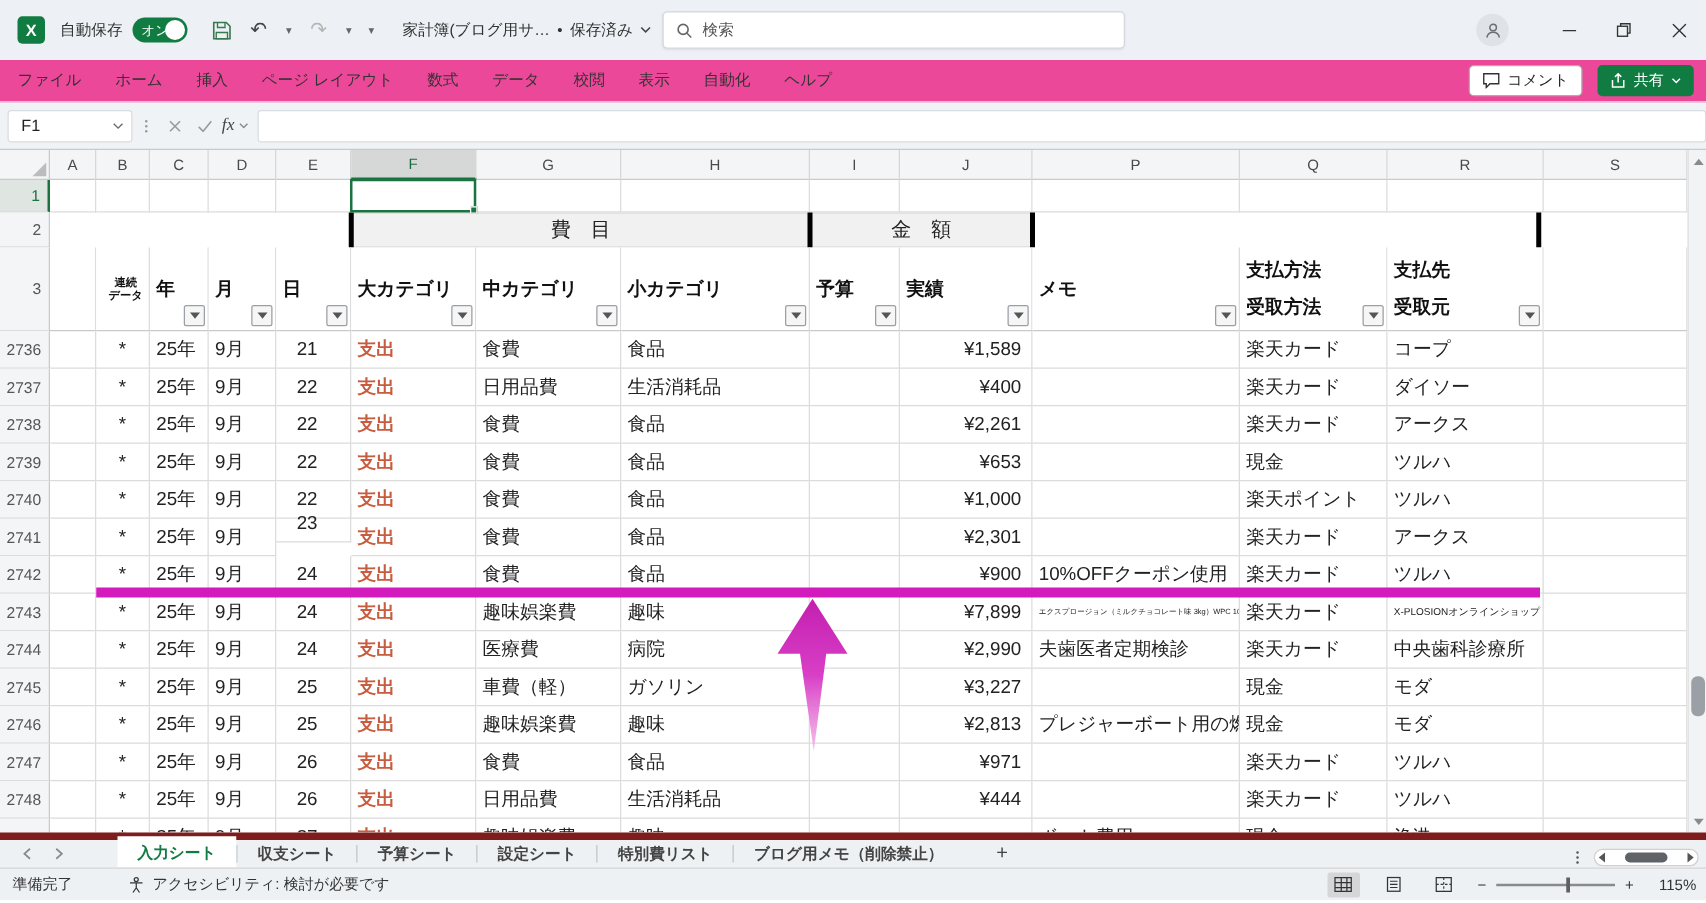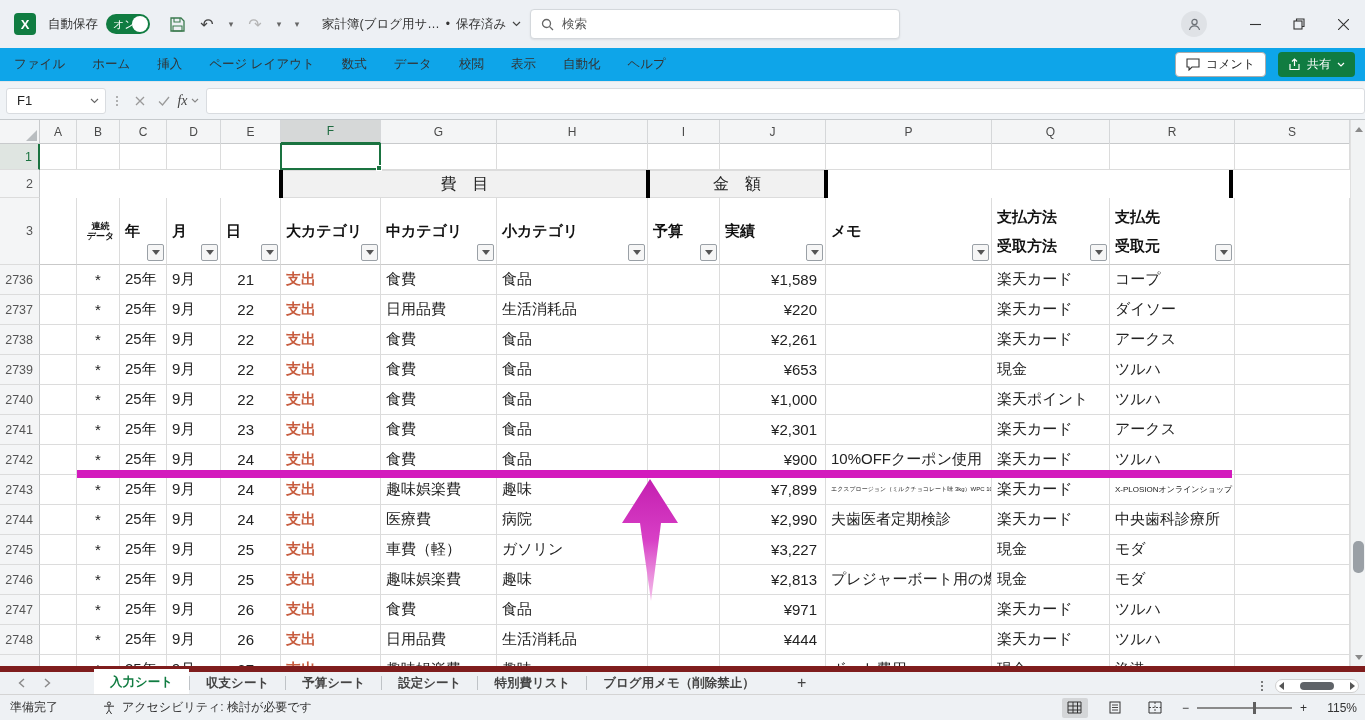--- a/index.html
+++ b/index.html
@@ -25,21 +25,21 @@
   .searchbox { position:absolute; left:530px; top:9px; width:370px; height:30px; background:#fff;
                border:1px solid #d4d8dc; border-radius:4px; box-shadow:0 1px 2px rgba(0,0,0,.08);
                display:flex; align-items:center; padding-left:10px; gap:8px; }
   .searchbox span { font-size:12.5px; color:#555; }
   .tb-right { position:absolute; right:0; top:0; height:48px; display:flex; align-items:center; }
   .avatar { width:26px; height:26px; border-radius:50%; background:#dfe2e6; display:flex; align-items:center;
             justify-content:center; margin-right:26px; }
   .winbtn { width:44px; height:48px; display:flex; align-items:center; justify-content:center; color:#333; }
 
   
-  .menubar { height:34px; background:#0ea5e9; display:flex; align-items:center; position:relative;
+  .menubar { height:34px; background:#ec4899; display:flex; align-items:center; position:relative;
              border-bottom:1px solid #e2e6ea; }
   .menu-tabs { display:flex; align-items:center; padding-left:14px; gap:27px; }
   .menu-tab { font-size:12.5px; color:#333; white-space:nowrap; cursor:pointer; }
   .mb-right { position:absolute; right:10px; top:4px; display:flex; gap:12px; align-items:center; }
   .btn-comments { height:25px; background:#fff; border:1px solid #acacac; border-radius:4px; display:flex;
                   align-items:center; gap:6px; padding:0 10px; font-size:12px; color:#222; }
   .btn-share { height:25px; background:#107c41; border-radius:4px; display:flex; align-items:center; gap:6px;
                padding:0 10px; font-size:12px; color:#fff; }
 
   
@@ -371,21 +371,21 @@
       <div class="cell rowhdr" style="left: 0px; top: 175px; width: 40px; height: 30px;">2737</div>
       <div class="cell gl" style="left: 40px; top: 175px; width: 37px; height: 30px;"></div>
       <div class="cell gl star" style="left: 77px; top: 175px; width: 43px; height: 30px;">*</div>
       <div class="cell gl" style="left: 120px; top: 175px; width: 47px; height: 30px; padding-left: 5px;">25年</div>
       <div class="cell gl" style="left: 167px; top: 175px; width: 54px; height: 30px; padding-left: 5px;">9月</div>
       <div class="cell gl num" style="left: 221px; top: 175px; width: 60px; height: 30px; padding-right: 26px;">22</div>
       <div class="cell gl major" style="left: 281px; top: 175px; width: 100px; height: 30px; padding-left: 5px;">支出</div>
       <div class="cell gl" style="left: 381px; top: 175px; width: 116px; height: 30px; padding-left: 5px;">日用品費</div>
       <div class="cell gl" style="left: 497px; top: 175px; width: 151px; height: 30px; padding-left: 5px;">生活消耗品</div>
       <div class="cell gl" style="left: 648px; top: 175px; width: 72px; height: 30px;"></div>
-      <div class="cell gl num" style="left: 720px; top: 175px; width: 106px; height: 30px; padding-right: 8px;">¥220</div>
+      <div class="cell gl num" style="left: 720px; top: 175px; width: 106px; height: 30px; padding-right: 8px;">¥400</div>
       <div class="cell gl" style="left: 826px; top: 175px; width: 166px; height: 30px; padding-left: 5px;"></div>
       <div class="cell gl" style="left: 992px; top: 175px; width: 118px; height: 30px; padding-left: 5px;">楽天カード</div>
       <div class="cell gl" style="left: 1110px; top: 175px; width: 125px; height: 30px; padding-left: 5px;">ダイソー</div>
       <div class="cell gl" style="left: 1235px; top: 175px; width: 115px; height: 30px;"></div>
       <div class="cell rowhdr" style="left: 0px; top: 205px; width: 40px; height: 30px;">2738</div>
       <div class="cell gl" style="left: 40px; top: 205px; width: 37px; height: 30px;"></div>
       <div class="cell gl star" style="left: 77px; top: 205px; width: 43px; height: 30px;">*</div>
       <div class="cell gl" style="left: 120px; top: 205px; width: 47px; height: 30px; padding-left: 5px;">25年</div>
       <div class="cell gl" style="left: 167px; top: 205px; width: 54px; height: 30px; padding-left: 5px;">9月</div>
       <div class="cell gl num" style="left: 221px; top: 205px; width: 60px; height: 30px; padding-right: 26px;">22</div>
@@ -426,21 +426,21 @@
       <div class="cell gl num" style="left: 720px; top: 265px; width: 106px; height: 30px; padding-right: 8px;">¥1,000</div>
       <div class="cell gl" style="left: 826px; top: 265px; width: 166px; height: 30px; padding-left: 5px;"></div>
       <div class="cell gl" style="left: 992px; top: 265px; width: 118px; height: 30px; padding-left: 5px;">楽天ポイント</div>
       <div class="cell gl" style="left: 1110px; top: 265px; width: 125px; height: 30px; padding-left: 5px;">ツルハ</div>
       <div class="cell gl" style="left: 1235px; top: 265px; width: 115px; height: 30px;"></div>
       <div class="cell rowhdr" style="left: 0px; top: 295px; width: 40px; height: 30px;">2741</div>
       <div class="cell gl" style="left: 40px; top: 295px; width: 37px; height: 30px;"></div>
       <div class="cell gl star" style="left: 77px; top: 295px; width: 43px; height: 30px;">*</div>
       <div class="cell gl" style="left: 120px; top: 295px; width: 47px; height: 30px; padding-left: 5px;">25年</div>
       <div class="cell gl" style="left: 167px; top: 295px; width: 54px; height: 30px; padding-left: 5px;">9月</div>
-      <div class="cell gl num" style="left: 221px; top: 295px; width: 60px; height: 30px; padding-right: 26px;">23</div>
+      <div class="cell gl num" style="left: 221px; top: 284px; width: 60px; height: 30px; padding-right: 26px;">23</div>
       <div class="cell gl major" style="left: 281px; top: 295px; width: 100px; height: 30px; padding-left: 5px;">支出</div>
       <div class="cell gl" style="left: 381px; top: 295px; width: 116px; height: 30px; padding-left: 5px;">食費</div>
       <div class="cell gl" style="left: 497px; top: 295px; width: 151px; height: 30px; padding-left: 5px;">食品</div>
       <div class="cell gl" style="left: 648px; top: 295px; width: 72px; height: 30px;"></div>
       <div class="cell gl num" style="left: 720px; top: 295px; width: 106px; height: 30px; padding-right: 8px;">¥2,301</div>
       <div class="cell gl" style="left: 826px; top: 295px; width: 166px; height: 30px; padding-left: 5px;"></div>
       <div class="cell gl" style="left: 992px; top: 295px; width: 118px; height: 30px; padding-left: 5px;">楽天カード</div>
       <div class="cell gl" style="left: 1110px; top: 295px; width: 125px; height: 30px; padding-left: 5px;">アークス</div>
       <div class="cell gl" style="left: 1235px; top: 295px; width: 115px; height: 30px;"></div>
       <div class="cell rowhdr" style="left: 0px; top: 325px; width: 40px; height: 30px;">2742</div>

